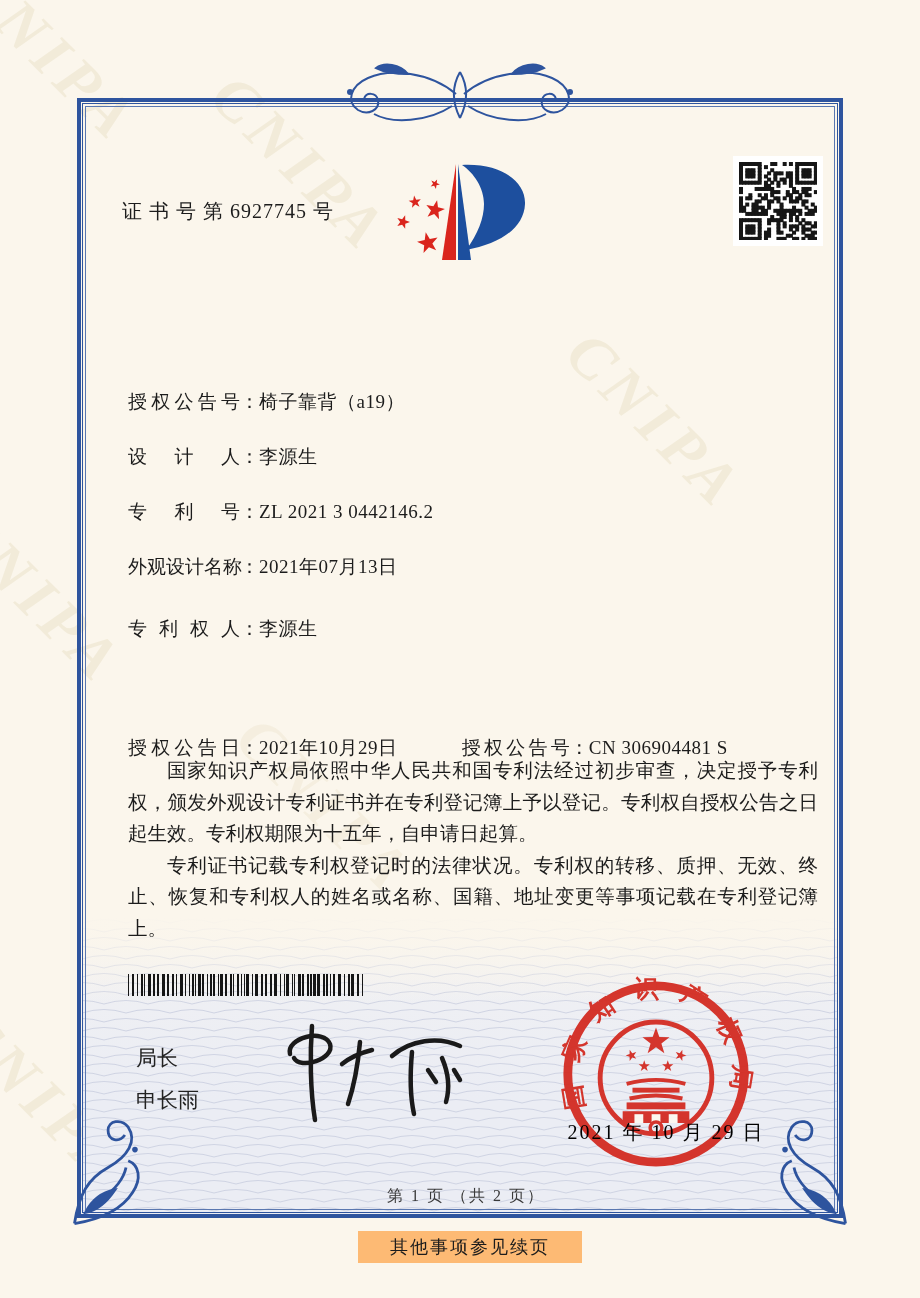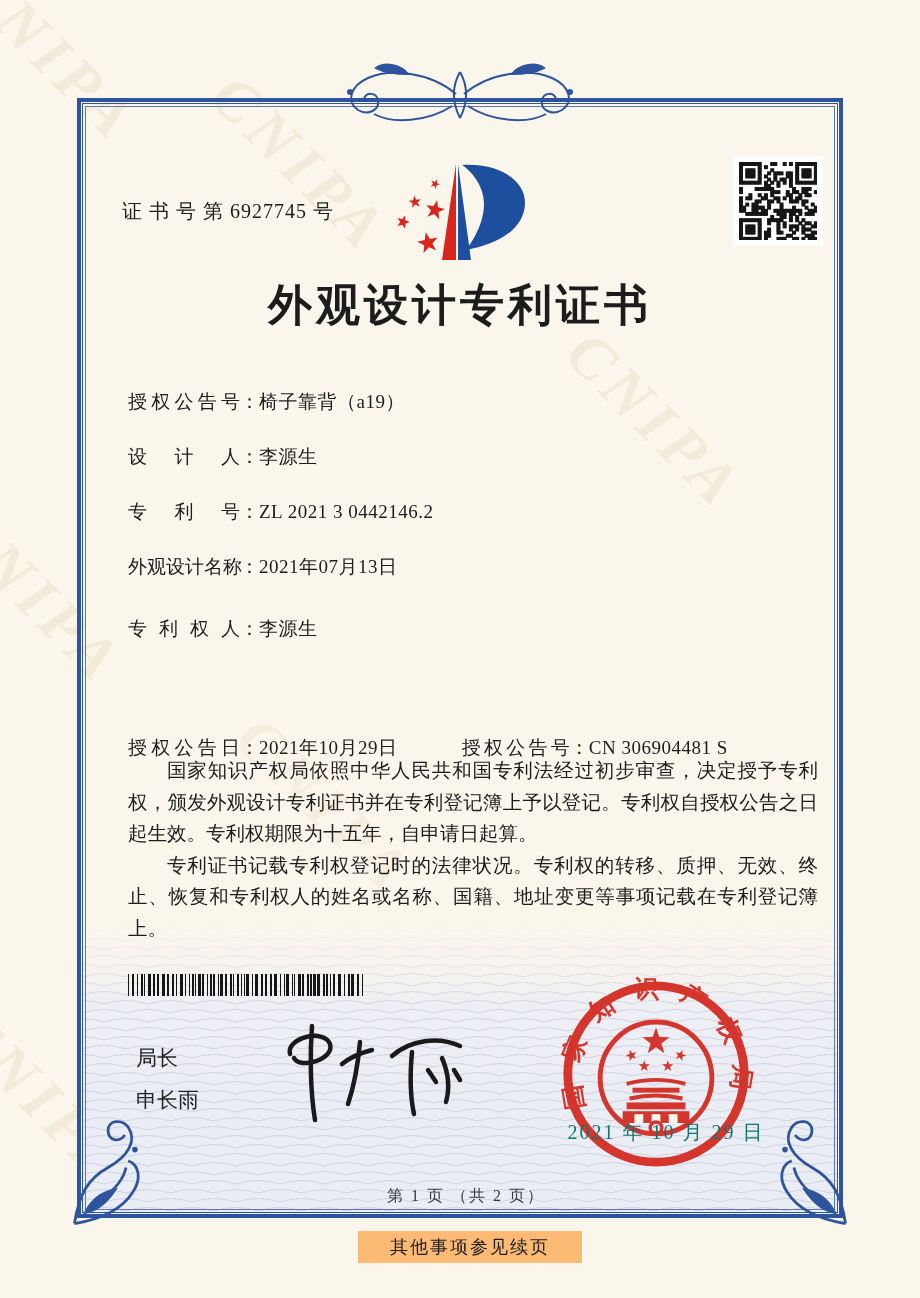--- a/index.html
+++ b/index.html
@@ -29,21 +29,21 @@
   .flabel{display:inline-block;width:112px;text-align:justify;text-align-last:justify;vertical-align:top;}
   .colon{vertical-align:top;}
   .fvalue{letter-spacing:.5px;vertical-align:top;}
   .fvalue.addr{display:inline-block;width:478px;white-space:normal;line-height:32px;}
   .bodytext{position:absolute;left:128px;top:755px;width:690px;font-size:19.5px;
             line-height:31.5px;text-align:justify;z-index:3;}
   .bodytext p{margin:0;text-indent:2em;}
   .director{position:absolute;left:136px;font-size:21px;z-index:3;
             font-family:"Liberation Sans","DejaVu Sans",sans-serif;color:#222;}
   .seal-date{position:absolute;left:566px;top:1119px;width:200px;text-align:center;
-             font-size:20px;letter-spacing:2px;color:#0f766e;z-index:5;}
+             font-size:20px;letter-spacing:2px;color:#000000;z-index:5;}
   .pageinfo{position:absolute;left:330px;top:1186px;width:215px;text-align:right;
             font-size:16px;letter-spacing:2px;color:#3a3a3a;z-index:3;}
   .contbox{position:absolute;left:358px;top:1231px;width:224px;height:32px;background:#fdba74;
            text-align:center;line-height:32px;font-size:18px;letter-spacing:2px;z-index:3;}
   .qrbox{position:absolute;left:733px;top:156px;width:90px;height:90px;background:#ffffff;z-index:3;}
   svg{display:block;}
 </style>
 </head>
 <body>
 
@@ -403,21 +403,20 @@
     <use href="#star" fill="#da251d" transform="translate(41,24) scale(0.5) rotate(25)"></use>
     <use href="#star" fill="#da251d" transform="translate(21,42) scale(0.65) rotate(-8)"></use>
     <use href="#star" fill="#da251d" transform="translate(41,50) scale(1.0) rotate(12)"></use>
     <use href="#star" fill="#da251d" transform="translate(9,62)  scale(0.7) rotate(18)"></use>
     <use href="#star" fill="#da251d" transform="translate(34,83) scale(1.1) rotate(-12)"></use>
     <polygon points="62,4 48,100 62,100" fill="#da251d"></polygon>
     <polygon points="64,4 64,100 77,100" fill="#1d4f9e"></polygon>
     <path d="M68,5 C 108,3 132,22 131,44 C 130,68 106,84 72,90 C 84,74 90,58 90,44 C 90,28 80,13 68,5 Z" fill="#1d4f9e"></path>
   </svg>
 
-  <div class="title">外观设计专利证书</div>
 
   <div class="row" style="top:388px">
     <span class="flabel">授权公告号</span><span class="colon">：</span><span class="fvalue">椅子靠背（a19）</span>
   </div>
   <div class="row" style="top:443px">
     <span class="flabel">设计人</span><span class="colon">：</span><span class="fvalue">李源生</span>
   </div>
   <div class="row" style="top:498px">
     <span class="flabel">专利号</span><span class="colon">：</span><span class="fvalue">ZL 2021 3 0442146.2</span>
   </div>

